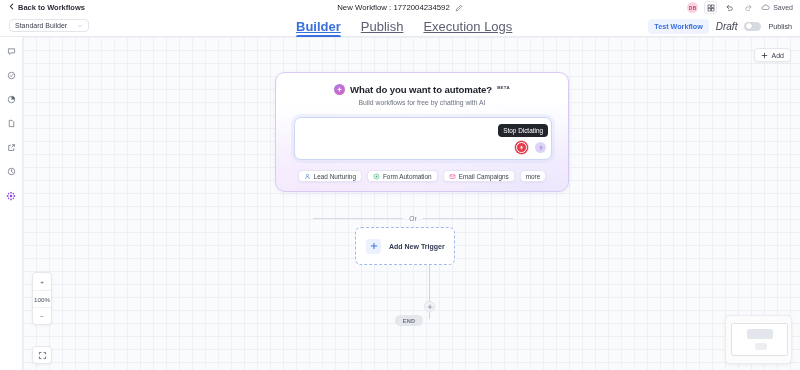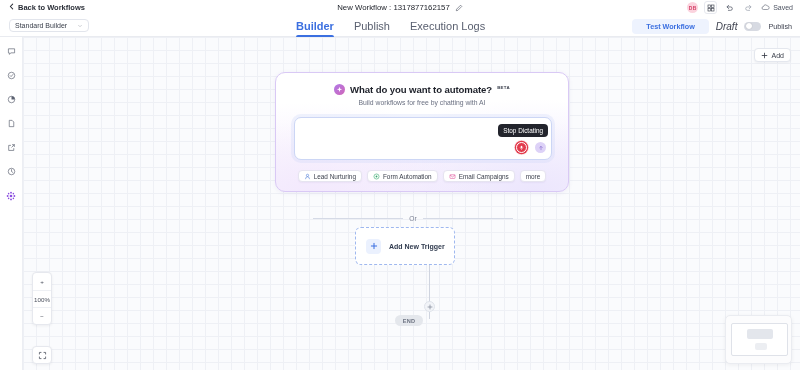--- a/index.html
+++ b/index.html
@@ -67,35 +67,35 @@
     height: 13px; padding: 0 5px;
     font-size: 7px; color: #3b404c; background: #fff;
     cursor: pointer;
   }
   .chev-down { width: 6px; height: 6px; opacity: .45; }
   .tabs {
     position: absolute; left: 296px; top: 0; height: 22px;
     display: flex; align-items: center; gap: 20px;
   }
   .tab {
-    font-size: 11px; color: #5a6070; cursor: pointer;
-    position: relative; height: 22px; display:flex; align-items:center;
+    font-size: 13px; color: #5a6070; cursor: pointer;
+    position: relative; height: 22px; display:flex; align-items:center;text-decoration:underline;
   }
   .tab.active { color: #3b6fe0; font-weight: 600; }
   .tab.active::after {
     content:""; position: absolute; bottom: 0; left: 0; right: 0;
     height: 1.6px; background: #3b6fe0; border-radius: 2px 2px 0 0;
   }
   .subbar-right {
     position: absolute; right: 8px; top: 0; height: 22px;
     display: flex; align-items: center; gap: 7px;
   }
   .test-wf {
     font-size: 7.2px; color: #3b6fe0; font-weight: 600;
-    background: #eef3fe; border-radius: 4px; padding: 3px 14px;
+    background: #eef3fe; border-radius: 4px; padding: 3px 6px;
     cursor: pointer;
   }
   .draft-label { font-size: 10px; color: #3f4350; font-style: italic; }
   .toggle {
     width: 17px; height: 9px; border-radius: 9px;
     background: #d7dae2; position: relative; cursor: pointer;
   }
   .toggle .knob {
     position: absolute; top: 1.2px; left: 1.2px;
     width: 6.6px; height: 6.6px; border-radius: 50%; background: #fff;
@@ -315,21 +315,21 @@
 
   <div class="topbar">
     <div class="back-link">
       <svg class="back-chev" viewBox="0 0 12 12">
         <path d="M8 2 L4 6 L8 10" fill="none" stroke="#2b2f38" stroke-width="1.8" stroke-linecap="round" stroke-linejoin="round"></path>
       </svg>
       <span>Back to Workflows</span>
     </div>
 
     <div class="wf-title-wrap">
-      <span class="wf-title">New Workflow : 1317877162157</span>
+      <span class="wf-title">New Workflow : 1772004234592</span>
       <svg class="pencil-icon" viewBox="0 0 16 16">
         <path d="M11.2 2.4 13.6 4.8 5.6 12.8 2.6 13.4 3.2 10.4 Z" fill="none" stroke="#4b5160" stroke-width="1.2" stroke-linejoin="round"></path>
       </svg>
     </div>
 
     <div class="topbar-right">
       <div class="avatar">DB</div>
       <div class="icon-btn boxed">
         <svg width="8" height="8" viewBox="0 0 16 16">
           <rect x="2" y="2" width="5" height="5" fill="none" stroke="#3f4450" stroke-width="1.3"></rect>

